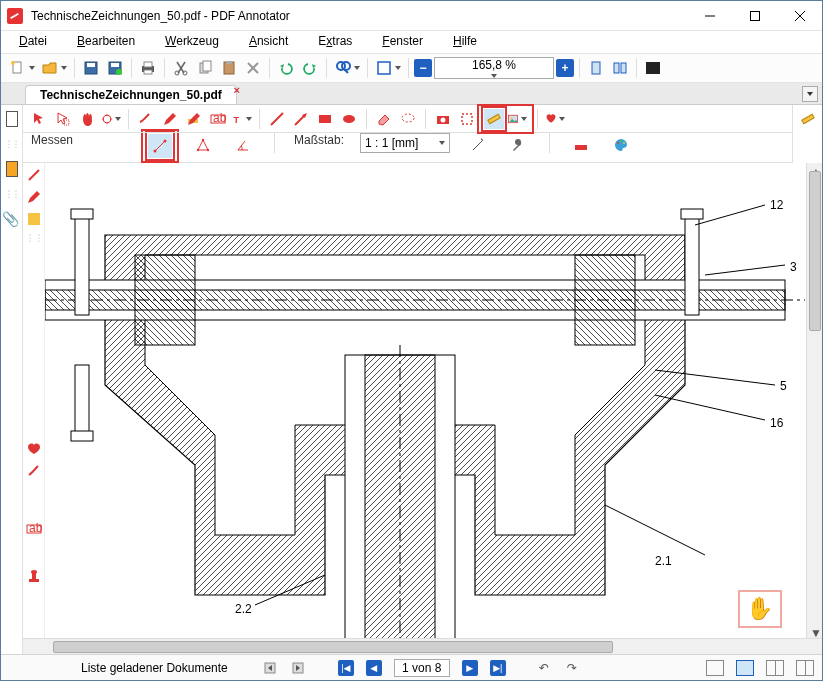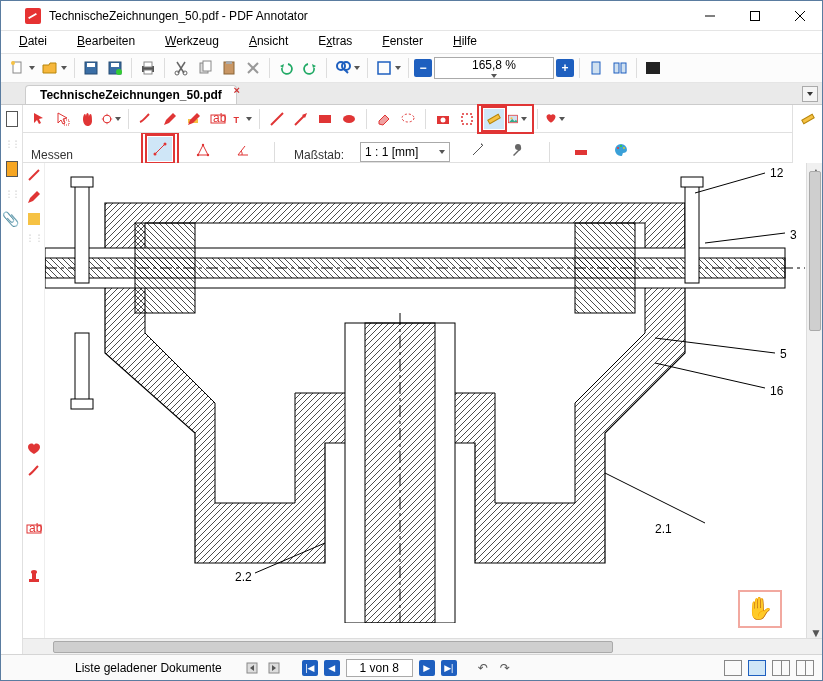--- a/index.html
+++ b/index.html
@@ -1,19 +1,19 @@
 <!DOCTYPE html>
 <html><head>
 <meta charset="utf-8">
 <style>
 * { box-sizing: border-box; margin: 0; padding: 0; font-family: "Segoe UI", Tahoma, sans-serif; font-size: 12px; }
 body { background: #fff; width: 823px; height: 681px; overflow: hidden; border: 1px solid #5a7ca0; display: flex; flex-direction: column; }
 
 
-.titlebar { height: 30px; display: flex; align-items: center; padding-left: 24px; border-bottom: 1px solid #e5e5e5; }
+.titlebar { height: 30px; display: flex; align-items: center; padding-left: 6px; border-bottom: 1px solid #e5e5e5; }
 .titlebar .appicon { width: 16px; height: 16px; background: #e63232; border-radius: 2px; margin-right: 8px; position: relative; }
 .titlebar .appicon::after { content: ""; position: absolute; left: 3px; top: 7px; width: 9px; height: 2px; background: #fff; transform: rotate(-30deg); }
 .titlebar .title { flex: 1; color: #000; }
 .titlebar .winbtn { width: 45px; height: 29px; display: flex; align-items: center; justify-content: center; color: #000; }
 .titlebar .winbtn svg { width: 10px; height: 10px; }
 
 
 .menubar { height: 22px; display: flex; align-items: center; padding: 0 6px 2px 12px; gap: 18px; }
 .menubar .mitem { padding: 2px 6px; }
 .menubar .mitem u { text-decoration: underline; }
@@ -46,47 +46,47 @@
 .centercol { flex: 1; display: flex; flex-direction: column; min-width: 0; }
 
 
 .annotb { height: 28px; border-bottom: 1px solid #e0e0e0; display: flex; align-items: center; padding: 0 6px; gap: 4px; position: relative; }
 .redico { width: 20px; height: 20px; display: flex; align-items: center; justify-content: center; color: #e03535; }
 .redico.dd::after { content: ""; border-left: 3px solid transparent; border-right: 3px solid transparent; border-top: 4px solid #555; margin-left: 2px; }
 .hl { outline: 2px solid #e03535; outline-offset: 1px; background: #cfe6f7; }
 .hl2 { outline: 2px solid #e03535; outline-offset: 2px; padding: 1px 3px; display: flex; gap: 3px; background: #fff; }
 
 
-.subtb { height: 30px; border-bottom: 1px solid #e0e0e0; display: flex; align-items: flex-end; padding: 0 8px; gap: 16px; }
+.subtb { height: 30px; border-bottom: 1px solid #e0e0e0; display: flex; align-items: flex-start; padding: 0 8px; gap: 16px; }
 .subtb .lbl { color: #333; }
 .subtb .mstool { width: 24px; height: 24px; display: flex; align-items: center; justify-content: center; }
 .subtb .scalefield { width: 90px; height: 20px; border: 1px solid #aaa; background: #fff; display: flex; align-items: center; justify-content: space-between; padding: 0 4px; font-size: 11px; }
 .subtb .scalefield .dd { border-left: 3px solid transparent; border-right: 3px solid transparent; border-top: 4px solid #555; }
 
 
 .favcol { width: 30px; border-left: 1px solid #e0e0e0; display: flex; align-items: center; justify-content: center; }
 
 
 .viewport { flex: 1; position: relative; background: #fff; overflow: hidden; display: flex; }
 .vtools { width: 22px; display: flex; flex-direction: column; align-items: center; gap: 6px; padding-top: 4px; border-right: 1px solid #eee; }
 .vtools .vt { width: 16px; height: 16px; }
-.canvaswrap { flex: 1; position: relative; }
+.canvaswrap { flex: 1; position: relative; margin-top: 32px; }
 .canvaswrap svg { position: absolute; left: 0; top: 0; }
 .vscroll { width: 16px; background: #f0f0f0; border-left: 1px solid #ddd; position: relative; }
 .vscroll .thumb { position: absolute; left: 2px; top: 8px; width: 12px; height: 160px; background: #cfcfcf; border: 1px solid #aaa; border-radius: 2px; }
 .vscroll .arr { position: absolute; left: 3px; width: 10px; height: 10px; color: #555; }
 .hscroll { height: 16px; background: #f0f0f0; border-top: 1px solid #ddd; display: flex; align-items: center; position: relative; }
 .hscroll .thumb { position: absolute; left: 30px; top: 2px; width: 560px; height: 12px; background: #cfcfcf; border: 1px solid #aaa; border-radius: 2px; }
 
 .handfloat { position: absolute; right: 24px; bottom: 10px; width: 44px; height: 38px; border: 2px solid #f2a9a0; display: flex; align-items: center; justify-content: center; color: #e68a7d; font-size: 22px; }
 
 
-.statusbar { height: 26px; border-top: 1px solid #d5d5d5; display: flex; align-items: center; padding: 0 8px; gap: 6px; background: #fafafa; font-size: 11px; }
+.statusbar { height: 26px; border-top: 1px solid #d5d5d5; display: flex; align-items: center; padding: 0 8px; gap: 12px; background: #fafafa; font-size: 11px; }
 .statusbar .sgap { flex: 1; }
-.pgfield { width: 67px; height: 18px; border: 1px solid #aaa; background: #fff; text-align: center; font-size: 11px; line-height: 16px; }
+.pgfield { width: 56px; height: 18px; border: 1px solid #aaa; background: #fff; text-align: center; font-size: 11px; line-height: 16px; }
 .navsq { width: 16px; height: 16px; background: #1e5fbf; color: #fff; display: flex; align-items: center; justify-content: center; font-size: 9px; border-radius: 2px; }
 .navplain { width: 16px; height: 16px; color: #555; display: flex; align-items: center; justify-content: center; }
 .viewmode { width: 18px; height: 16px; border: 1px solid #888; display: flex; }
 .viewmode span { flex: 1; border-right: 1px solid #888; }
 .viewmode span:last-child { border-right: none; }
 .viewmode.active { background: #cfe6f7; border-color: #1e5fbf; }
 
 svg.ico { width: 16px; height: 16px; }
 </style>
 </head>

